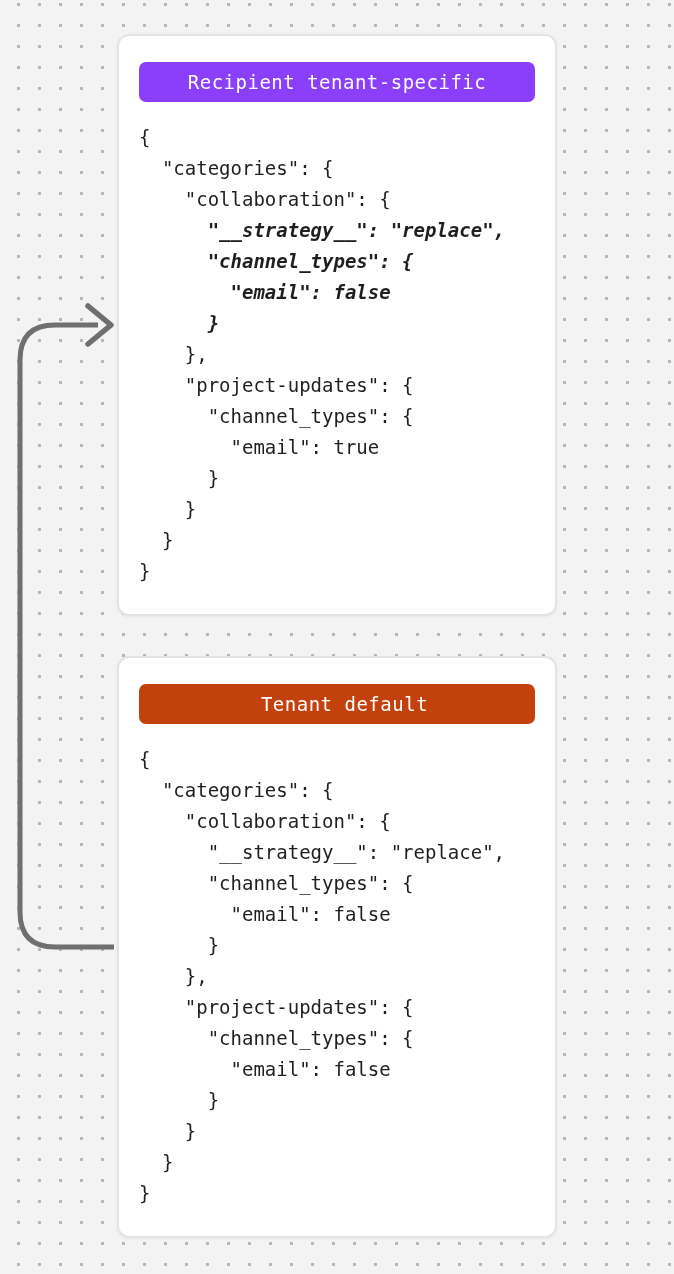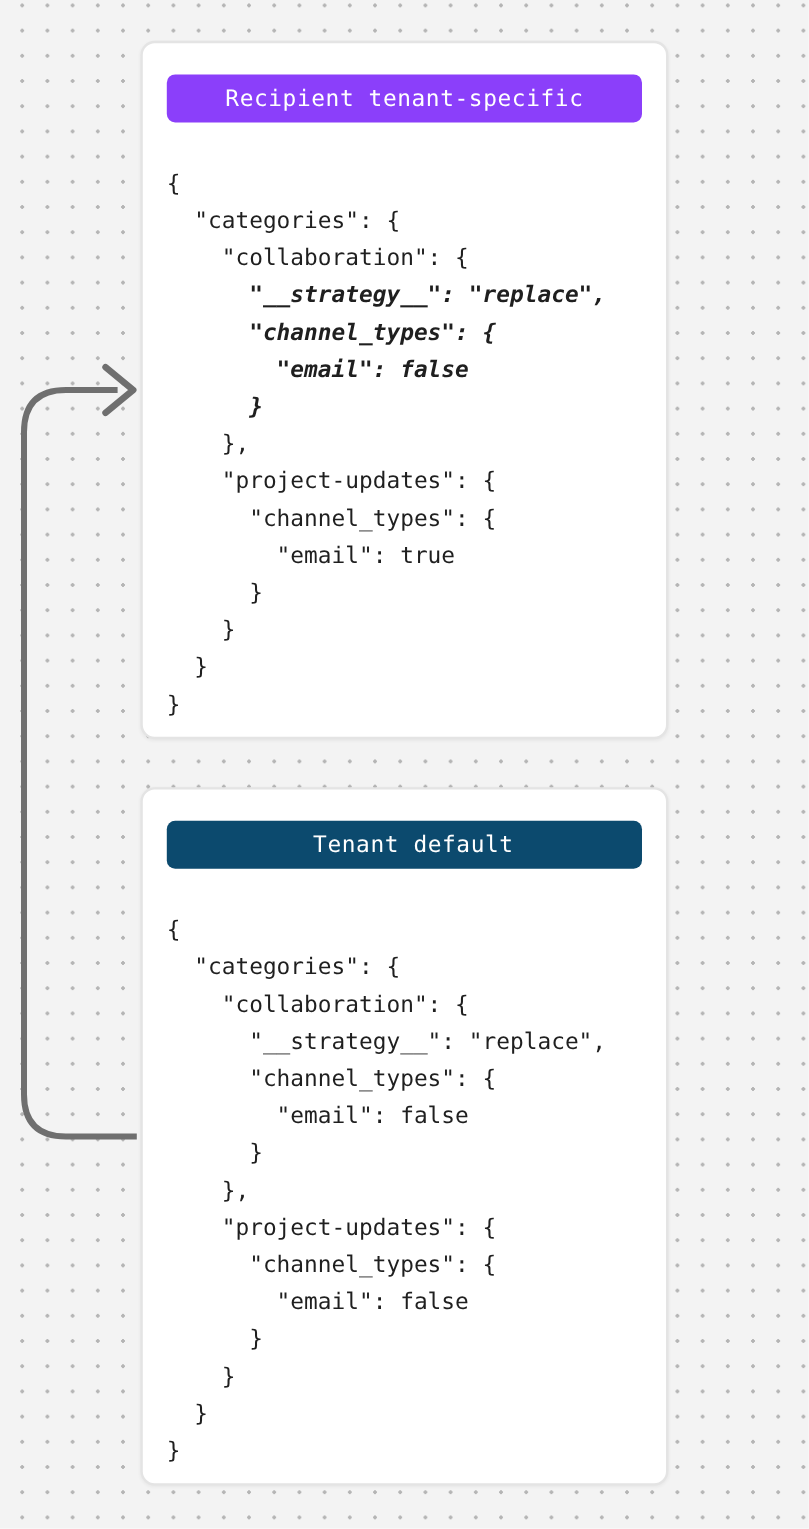--- a/index.html
+++ b/index.html
@@ -40,21 +40,21 @@
   .badge {
     height: 40px;
     line-height: 40px;
     border-radius: 7px;
     color: #ffffff;
     font-size: 19px;
     letter-spacing: 0.5px;
     text-align: center;
     white-space: nowrap;
     overflow: hidden;
-    margin-bottom: 36px;
+    margin-bottom: 20px;
   }
   .code { color: #1f1f1f; }
   .code-line {
     white-space: pre;
     font-size: 19px;
     height: 31px;
     line-height: 31px;
   }
   .code-line.em {
     font-weight: bold;
@@ -86,21 +86,21 @@
         <div class="code-line">      "channel_types": {</div>
         <div class="code-line">        "email": true</div>
         <div class="code-line">      }</div>
         <div class="code-line">    }</div>
         <div class="code-line">  }</div>
         <div class="code-line">}</div>
       </div>
   </div>
 
   <div class="card card-bottom">
-    <div class="badge" style="background: #0c4a6e; padding-left: 15px;">Tenant default</div>
+    <div class="badge" style="background: #c2410c; padding-left: 15px;">Tenant default</div>
     <div class="code">
         <div class="code-line">{</div>
         <div class="code-line">  "categories": {</div>
         <div class="code-line">    "collaboration": {</div>
         <div class="code-line">      "__strategy__": "replace",</div>
         <div class="code-line">      "channel_types": {</div>
         <div class="code-line">        "email": false</div>
         <div class="code-line">      }</div>
         <div class="code-line">    },</div>
         <div class="code-line">    "project-updates": {</div>

